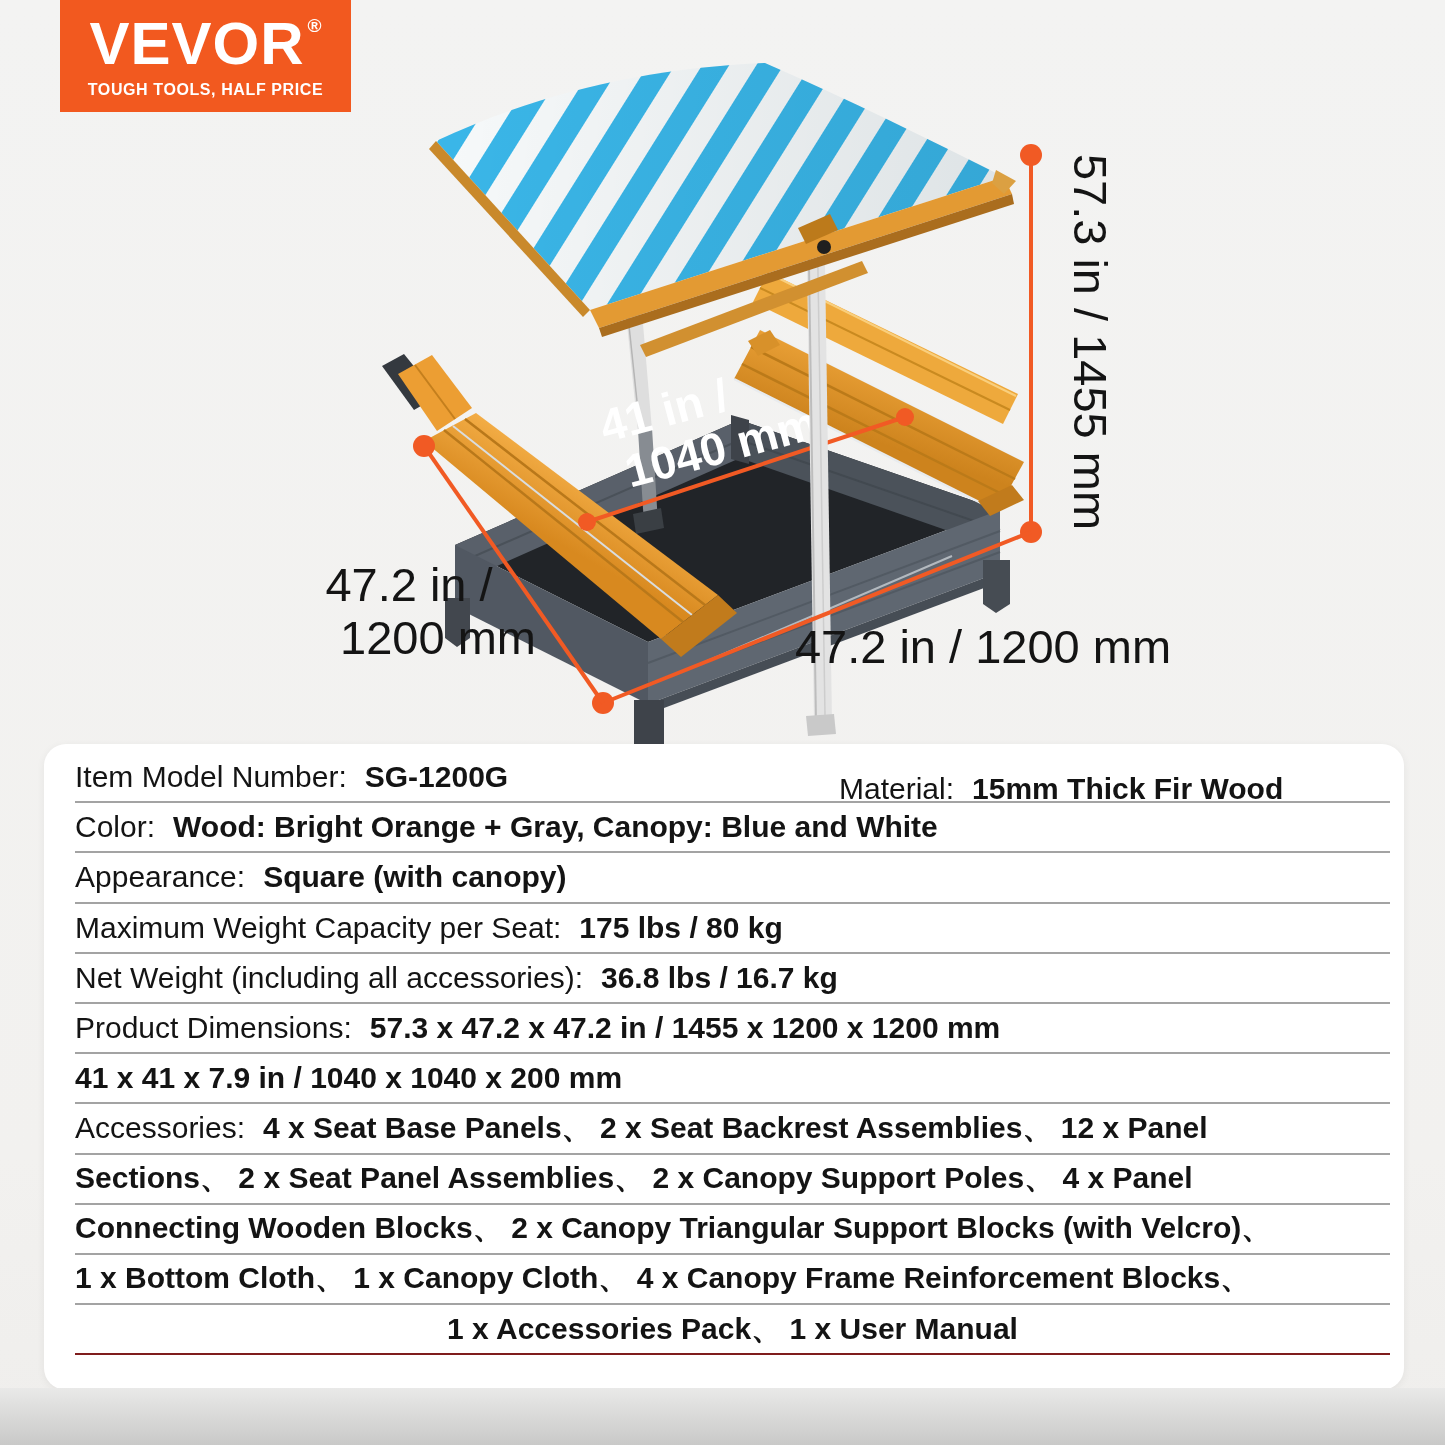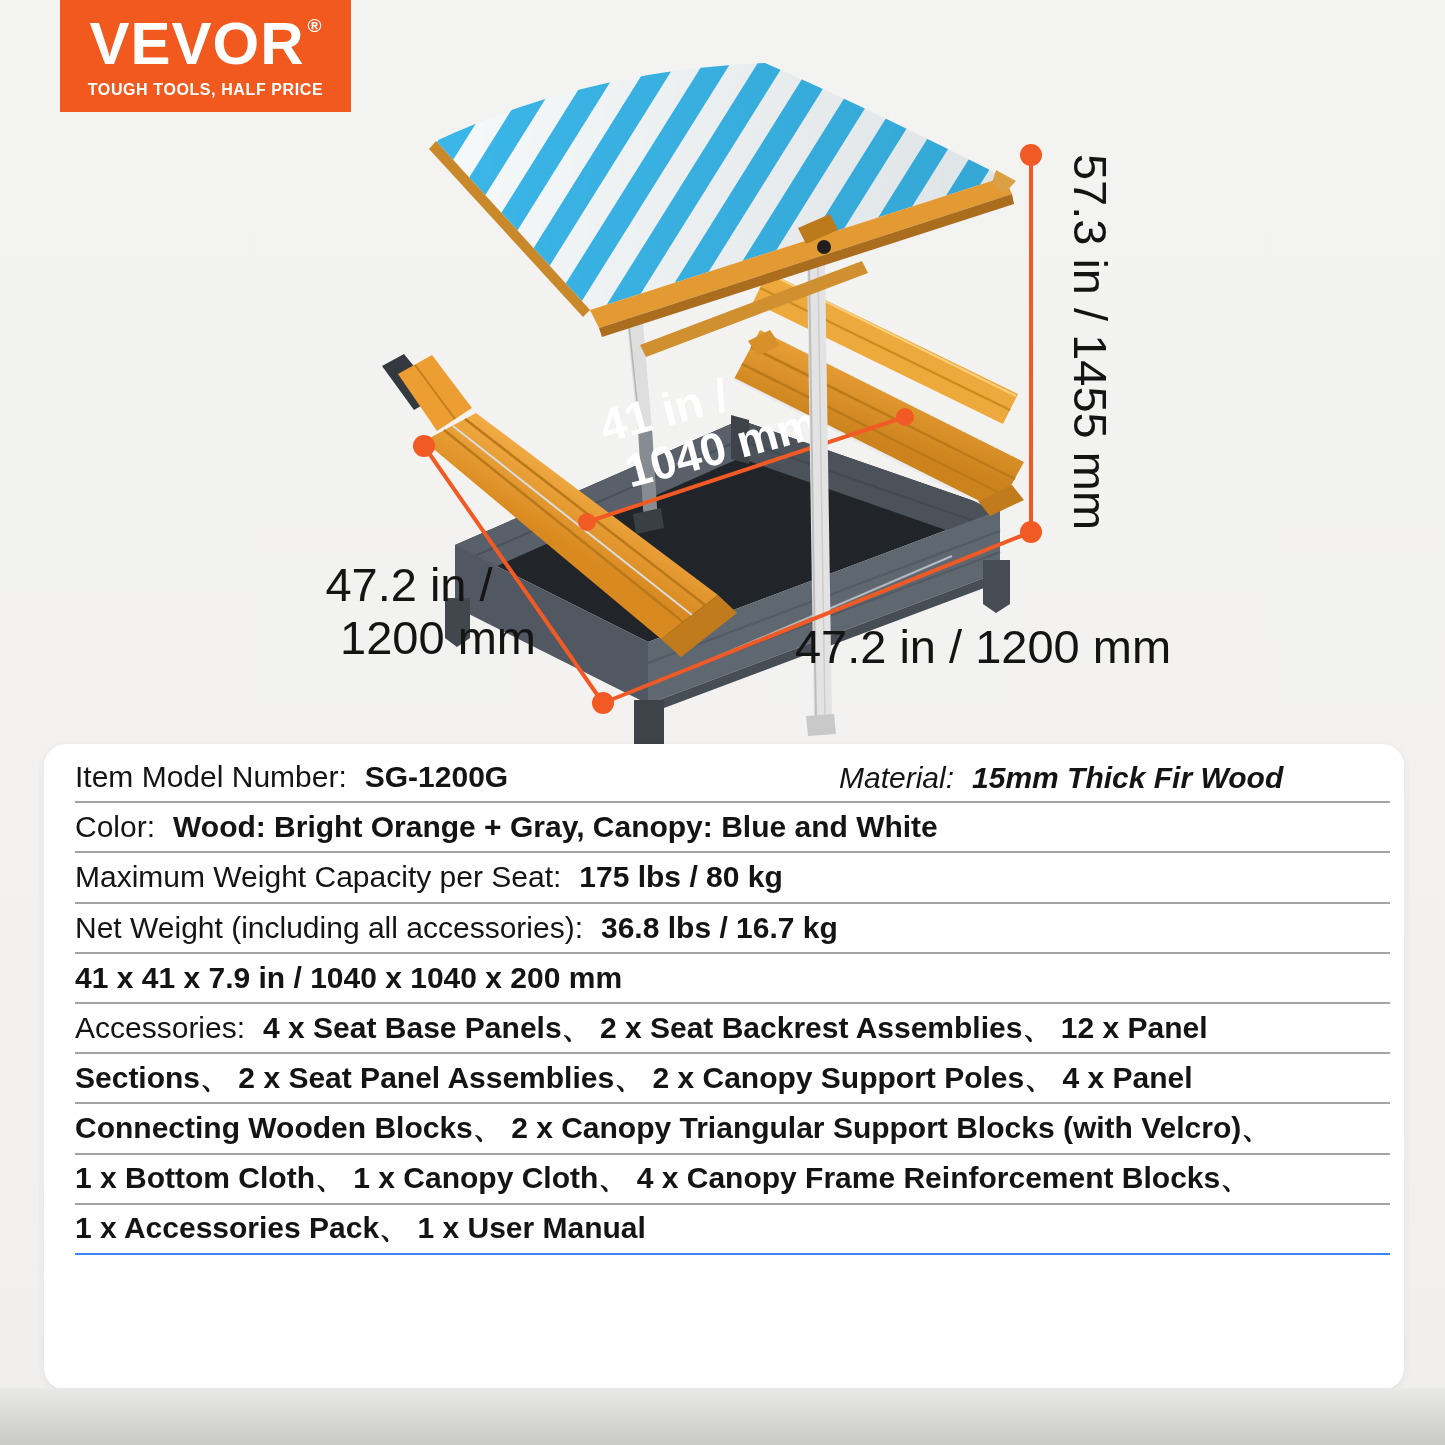--- a/index.html
+++ b/index.html
@@ -15,25 +15,25 @@
   .logo-word{color:#fff;font-weight:800;font-size:60px;letter-spacing:1px;}
   .logo-reg{color:#fff;font-size:19px;font-weight:700;margin-left:3px;margin-top:2px;}
   .logo-tag{color:#fff;font-weight:700;font-size:16px;letter-spacing:.6px;margin-top:7px;white-space:nowrap;}
   
   .product-svg{position:absolute;left:0;top:0;}
   
   .card{position:absolute;left:44px;top:744px;width:1360px;height:646px;background:#ffffff;
         border-radius:22px;box-shadow:0 2px 8px rgba(0,0,0,.06);padding:9px 14px 0 31px;box-sizing:border-box;}
   .row{position:relative;height:48.2px;display:flex;align-items:center;
        border-bottom:2px solid #a3a3a3;font-size:30px;color:#141414;white-space:nowrap;}
-  .row:last-child{border-bottom:2px solid #3b82f6;}
+  .row:last-child{border-bottom:2px solid #7f1d1d;justify-content:center;}
   .lbl{font-weight:400;margin-right:18px;}
   .lbl:empty{margin-right:0;}
   .val{font-weight:700;}
-  .cell2{position:absolute;left:764px;top:1px;height:100%;display:flex;align-items:center;font-style:italic;}
+  .cell2{position:absolute;left:764px;top:12px;height:100%;display:flex;align-items:center;}
   svg text{font-family:"Liberation Sans","DejaVu Sans",sans-serif;}
 </style>
 </head>
 <body>
 
 <div class="stage">
 
   <div class="logo">
     <div class="logo-row">
       <span class="logo-word">VEVOR</span>
@@ -167,28 +167,36 @@
       <span class="cell2">
           <span class="lbl">Material:</span>
           <span class="val">15mm Thick Fir Wood</span>
         </span>
     </div>
     <div class="row">
       <span class="lbl">Color:</span>
         <span class="val">Wood: Bright Orange + Gray, Canopy: Blue and White</span>
     </div>
     <div class="row">
+      <span class="lbl">Appearance:</span>
+        <span class="val">Square (with canopy)</span>
+    </div>
+    <div class="row">
       <span class="lbl">Maximum Weight Capacity per Seat:</span>
         <span class="val">175 lbs / 80 kg</span>
     </div>
     <div class="row">
       <span class="lbl">Net Weight (including all accessories):</span>
         <span class="val">36.8 lbs / 16.7 kg</span>
     </div>
     <div class="row">
+      <span class="lbl">Product Dimensions:</span>
+        <span class="val">57.3 x 47.2 x 47.2 in / 1455 x 1200 x 1200 mm</span>
+    </div>
+    <div class="row">
         <span class="val">41 x 41 x 7.9 in / 1040 x 1040 x 200 mm</span>
     </div>
     <div class="row">
       <span class="lbl">Accessories:</span>
         <span class="val">4 x Seat Base Panels、 2 x Seat Backrest Assemblies、 12 x Panel</span>
     </div>
     <div class="row">
       <span class="lbl"></span>
         <span class="val">Sections、 2 x Seat Panel Assemblies、 2 x Canopy Support Poles、 4 x Panel</span>
     </div>

